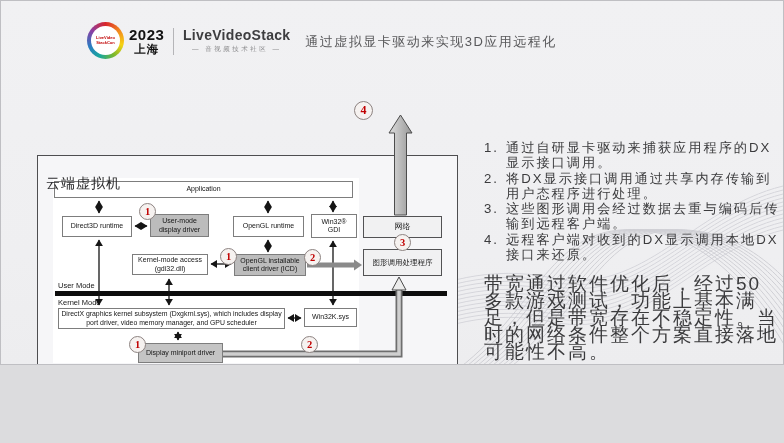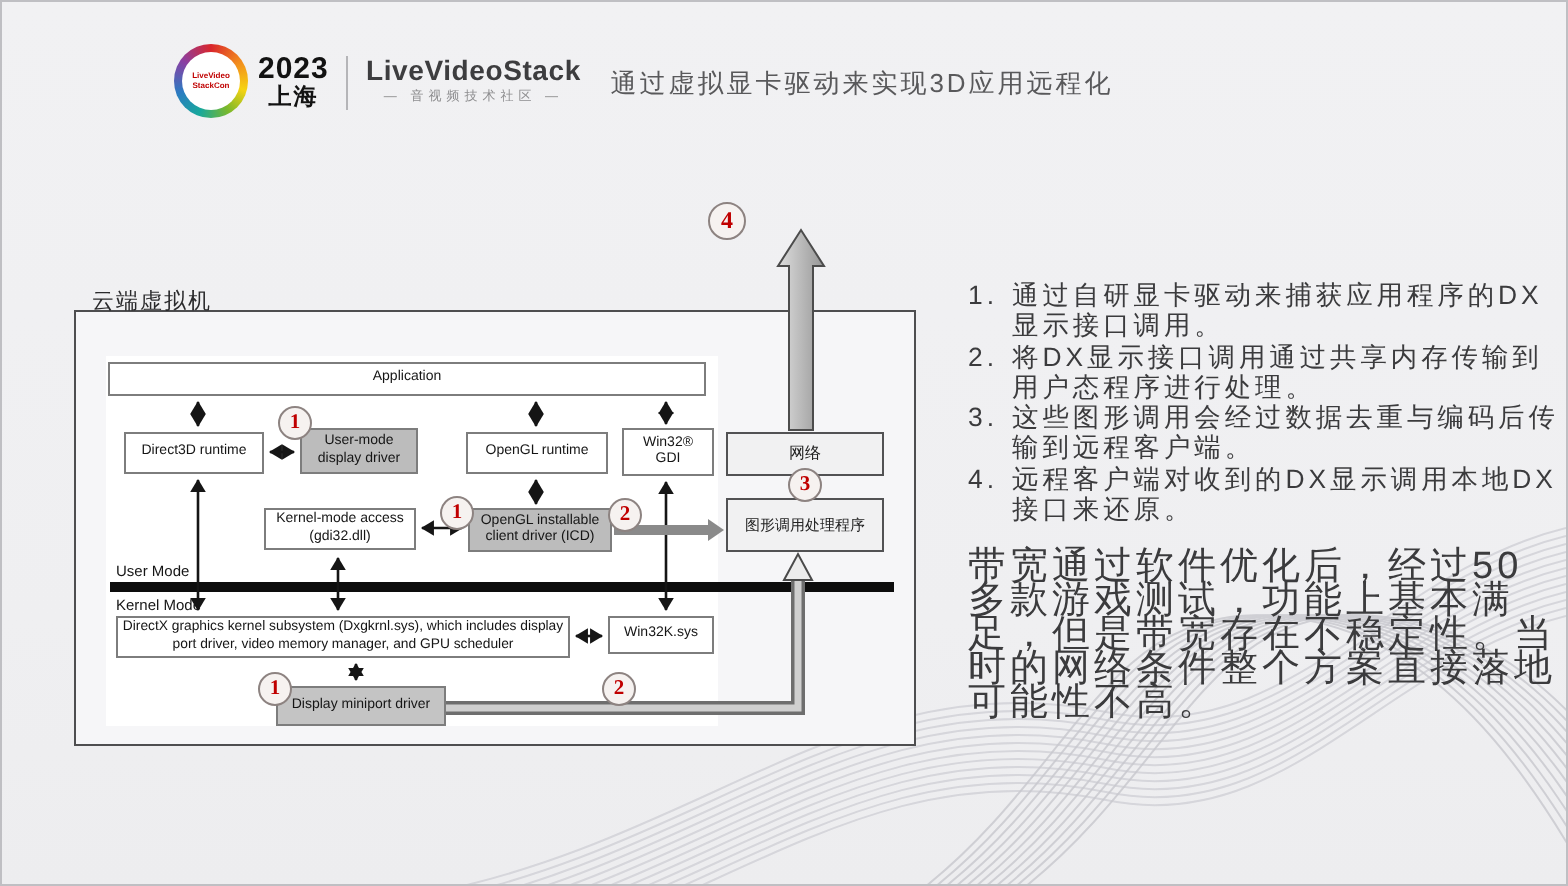--- a/index.html
+++ b/index.html
@@ -1,16 +1,16 @@
 <!DOCTYPE html>
 <html><head>
 <meta charset="utf-8">
 <style>
   html,body{margin:0;padding:0;background:#dcdcde;font-family:"Liberation Sans", sans-serif;}
-  .stage{position:relative;width:784px;height:443px;margin:0 auto;overflow:hidden;
+  .stage{position:relative;width:784px;height:365px;margin:0 auto;overflow:hidden;
          background:linear-gradient(180deg,#f1f1f3 0%,#efeff1 70%,#ededef 100%);
          border:1px solid #bfbfc3;box-sizing:border-box;}
   .stage *{box-sizing:border-box;}
 
   
   .logo-ring{position:absolute;left:86px;top:21px;width:37px;height:37px;border-radius:50%;
      background:conic-gradient(#d9262c,#f28a1e,#f6d312,#7ab82c,#18a89c,#2b7bc2,#5b3fa3,#b washed,#d9262c);
      background:conic-gradient(#d9262c 0deg,#f28a1e 55deg,#f6d312 105deg,#7ab82c 150deg,#18a89c 200deg,#2b7bc2 250deg,#8a3fa3 305deg,#d9262c 360deg);}
   .logo-ring-center{position:absolute;left:4px;top:4px;width:29px;height:29px;border-radius:50%;background:#fff;
      display:flex;align-items:center;justify-content:center;text-align:center;
@@ -28,21 +28,21 @@
 
   
   .box{position:absolute;border:1px solid #7d7d7d;background:#ffffff;color:#151515;
        display:flex;align-items:center;justify-content:center;text-align:center;
        font-size:7px;line-height:1.2;z-index:10;padding:1px;}
   .box .ln{display:block;width:100%;}
   .gray{background:#bcbcbc;}
   .outer{background:#f1f1f2;border-color:#525254;font-size:8px;color:#222;}
   .vmbox{position:absolute;left:36px;top:154px;width:421px;height:218px;border:1px solid #4e4e50;
          background:#f6f6f8;z-index:5;}
-  .vmlabel{position:absolute;left:45px;top:142px;font-size:11px;color:#2a2a2c;z-index:11;letter-spacing:1px;}
+  .vmlabel{position:absolute;left:45px;top:174px;font-size:14px;color:#2a2a2c;z-index:11;letter-spacing:1px;}
   .panel{position:absolute;left:52px;top:177px;width:306px;height:185px;background:#ffffff;z-index:6;}
   .modeline{position:absolute;left:54px;top:290px;width:392px;height:5px;background:#0d0d0d;z-index:12;}
   .modelabel{position:absolute;font-size:7.5px;color:#161616;z-index:13;}
 
   
   .badge{position:absolute;width:17px;height:17px;border-radius:50%;border:1.6px solid #8d8381;
          background:#f6f2f0;color:#c00000;font-weight:bold;font-size:10.5px;
          font-family:"Liberation Serif", serif;
          display:flex;align-items:center;justify-content:center;z-index:30;}
   .badge.big{width:19px;height:19px;font-size:12px;}

